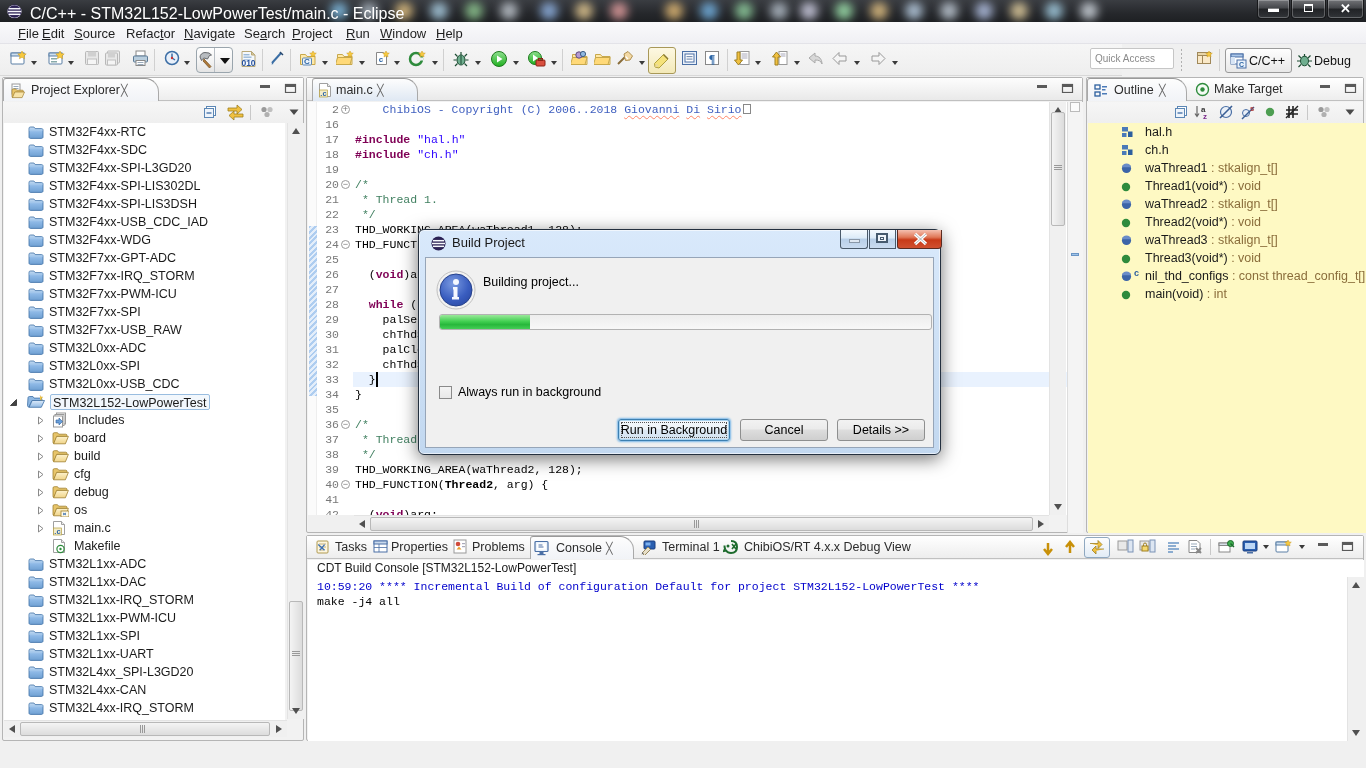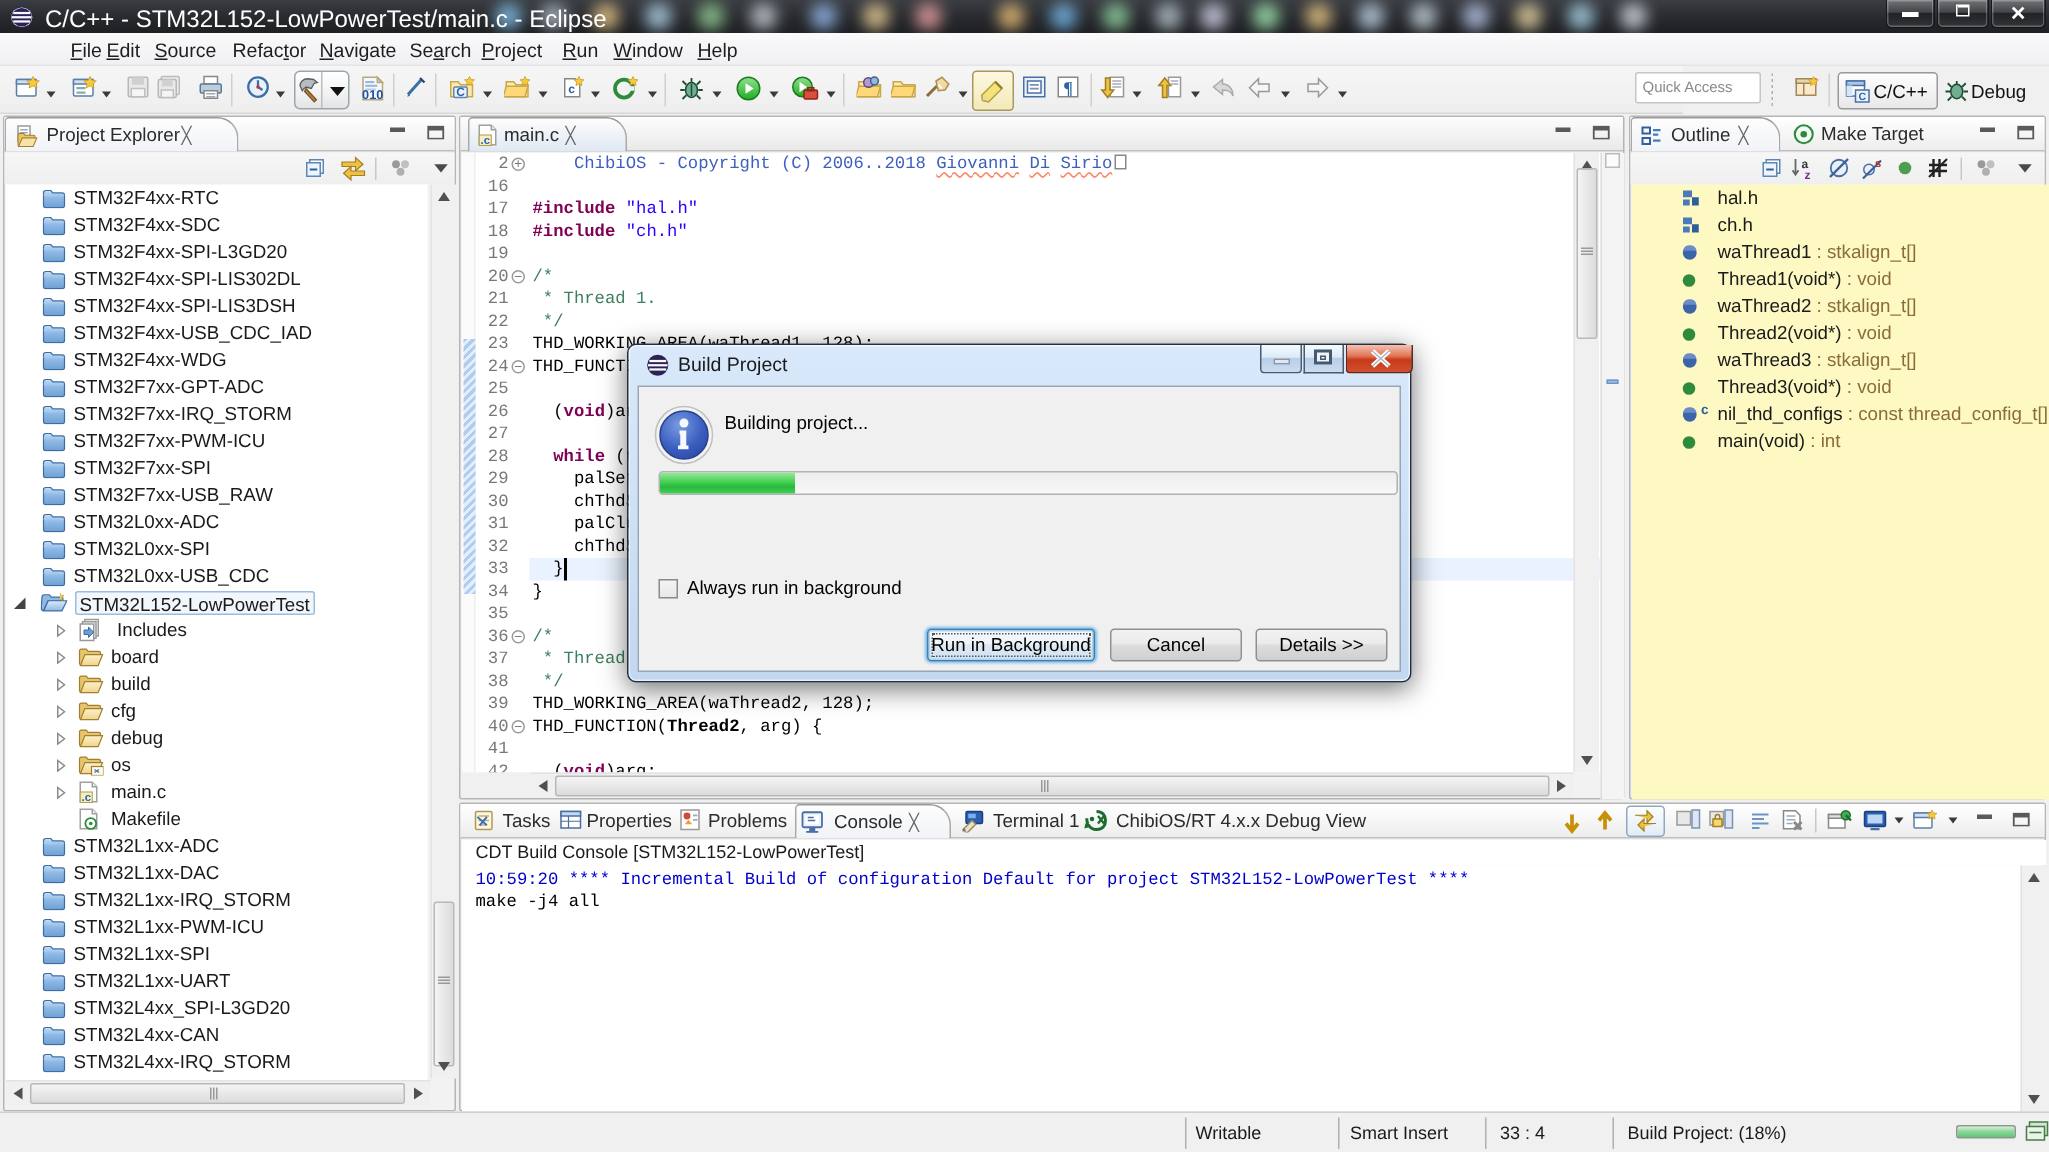--- a/index.html
+++ b/index.html
@@ -9,21 +9,21 @@
 
 
 #titlebar { left:0; top:0; width:1366px; height:22px; background:linear-gradient(#3a3d42,#26282c 60%,#1e2023); overflow:hidden; }
 #titlebar .blob { position:absolute; top:2px; width:18px; height:18px; border-radius:50%; filter:blur(5px); opacity:.75; }
 #title-ico { left:7px; top:4px; width:15px; height:15px; }
 #title-text { left:30px; top:4.5px; color:#fff; font-size:16px; }
 .winbtn { position:absolute; top:0px; height:19px; border:1px solid #17181a; border-top:none; border-radius:0 0 4px 4px; background:linear-gradient(rgba(255,255,255,.28),rgba(255,255,255,.10) 45%,rgba(0,0,0,.25) 50%,rgba(90,95,100,.30)); color:#fff; text-align:center; font-size:11px; line-height:17px; box-shadow:inset 0 0 0 1px rgba(255,255,255,.25); }
 
 
 #menubar { left:0; top:22px; width:1366px; height:22px; background:linear-gradient(#fafafb,#f0f0f4); border-bottom:1px solid #e3e3e8; color:#1e1e1e; font-size:13px; }
-#menubar span { position:absolute; top:4px;margin-left:29px; }
+#menubar span { position:absolute; top:4px; }
 #menubar u { text-decoration:underline; }
 
 
 #toolbar { left:0; top:44px; width:1122px; height:32px; background:linear-gradient(#f6f6f6,#eeeeee); border-bottom:1px solid #d8d8d8; }
 .tbsep { position:absolute; top:5px; width:1px; height:22px; background:#d0d0d0; }
 .dd { position:absolute; width:0; height:0; border-left:3.5px solid transparent; border-right:3.5px solid transparent; border-top:4px solid #3a3a3a; top:17px; }
 .tbico { position:absolute; top:6px; }
 
 
 .panel { position:absolute; background:#f2f2f2; border:1px solid #b5b5b5; border-radius:2px; }
@@ -1186,36 +1186,20 @@
       </div>
     <div class="abs" style="left:1px;top:41px;width:1039px;height:164px;background:#fff;overflow:hidden;">
       <div class="mono abs" style="left:9px;top:2px;font-size:11.5px;line-height:15px;color:#0000cc;white-space:pre;">10:59:20 **** Incremental Build of configuration Default for project STM32L152-LowPowerTest ****</div>
       <div class="mono abs" style="left:9px;top:17px;font-size:11.5px;line-height:15px;color:#000;white-space:pre;">make -j4 all</div>
     </div>
     <div class="sbv" style="left:1040px;top:41px;height:164px;">
       <div class="sbarrow" style="left:4px;top:5px;border-left:4.5px solid transparent;border-right:4.5px solid transparent;border-bottom:6px solid #505050;"></div>
       <div class="sbarrow" style="left:4px;top:153px;border-left:4.5px solid transparent;border-right:4.5px solid transparent;border-top:6px solid #505050;"></div>
     </div>
   </div>
-  <div class="abs" id="status">
-    <div class="stsep" style="left:790px;"></div>
-    <span class="abs" style="left:797px;top:6px;">Writable</span>
-    <div class="stsep" style="left:892px;"></div>
-    <span class="abs" style="left:900px;top:6px;">Smart Insert</span>
-    <div class="stsep" style="left:990px;"></div>
-    <span class="abs" style="left:1000px;top:6px;">33 : 4</span>
-    <div class="stsep" style="left:1075px;"></div>
-    <span class="abs" style="left:1085px;top:6px;">Build Project: (18%)</span>
-    <div class="abs" style="left:1304px;top:8px;width:40px;height:9px;border:1px solid #8a9a8a;border-radius:2px;background:linear-gradient(#d8f0d8,#8fd89f 45%,#5fc875);"></div>
-    <svg class="abs" style="left:1350px;top:5px;" width="16" height="15">
-        <rect x="3" y="1" width="12" height="9" fill="#cfe8cf" stroke="#4a7a4a"></rect>
-        <rect x="1" y="4" width="12" height="9" fill="#e8f5e8" stroke="#4a7a4a"></rect>
-        <path d="M3 8 h8" stroke="#4a7a4a"></path>
-      </svg>
-  </div>
   <div id="dlg">
     <div class="abs" style="left:0;top:0;width:100%;height:26px;">
       <svg class="abs" style="left:12px;top:6px;" width="15" height="15" viewBox="0 0 16 16">
           <circle cx="8" cy="8" r="7.5" fill="#2c2255"></circle>
           <ellipse cx="8" cy="8" rx="7.2" ry="6.6" fill="#2c2255"></ellipse>
           <rect x="2" y="4.2" width="12" height="1.6" fill="#f7f8fc"></rect>
           <rect x="1" y="7.2" width="14" height="1.6" fill="#f7f8fc"></rect>
           <rect x="2" y="10.2" width="12" height="1.6" fill="#f7f8fc"></rect>
         </svg>
       <span class="abs" style="left:33px;top:5px;font-size:13px;color:#1a1a1a;">Build Project</span>

